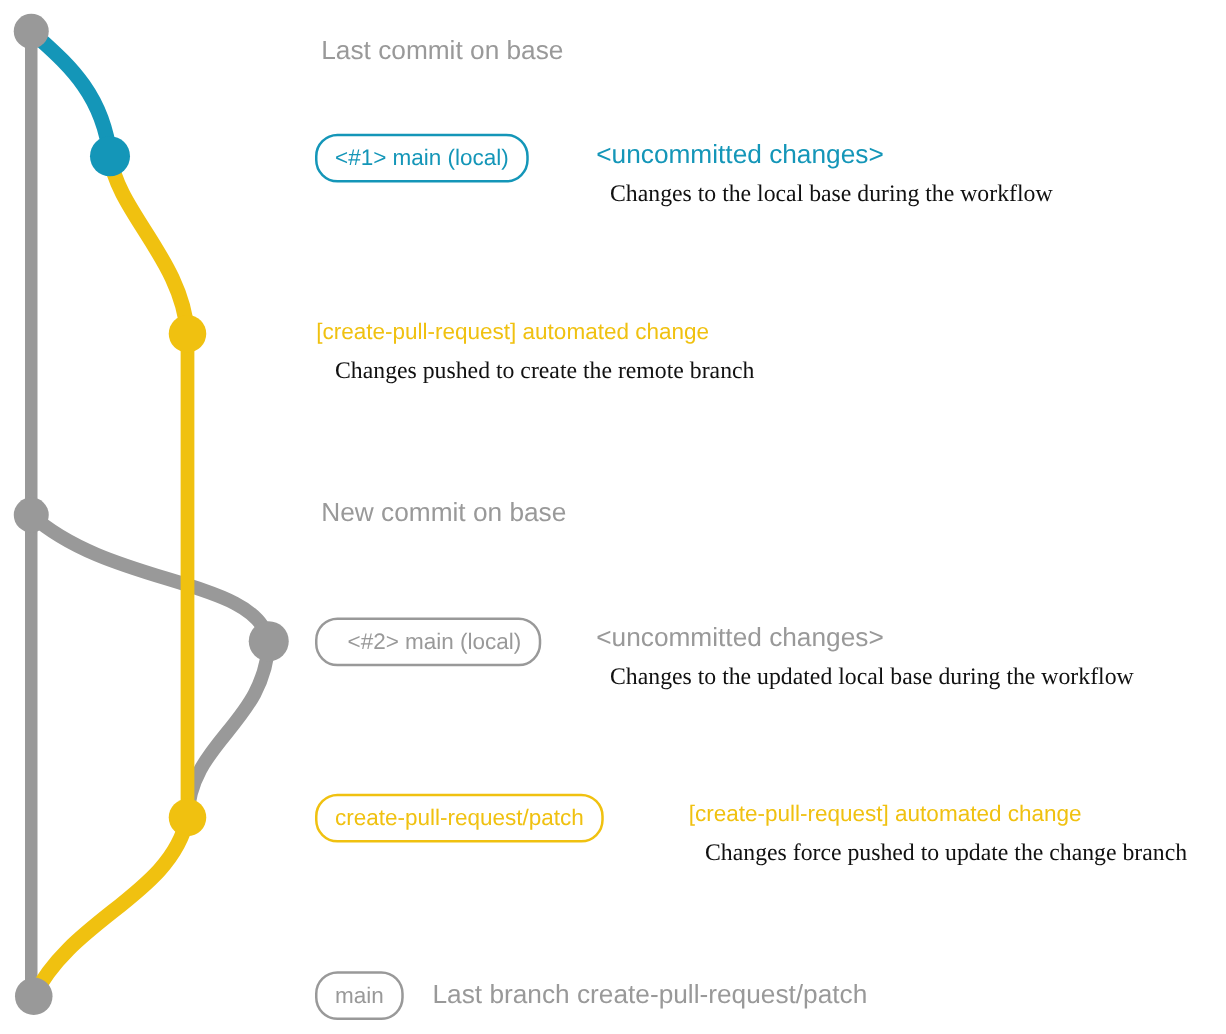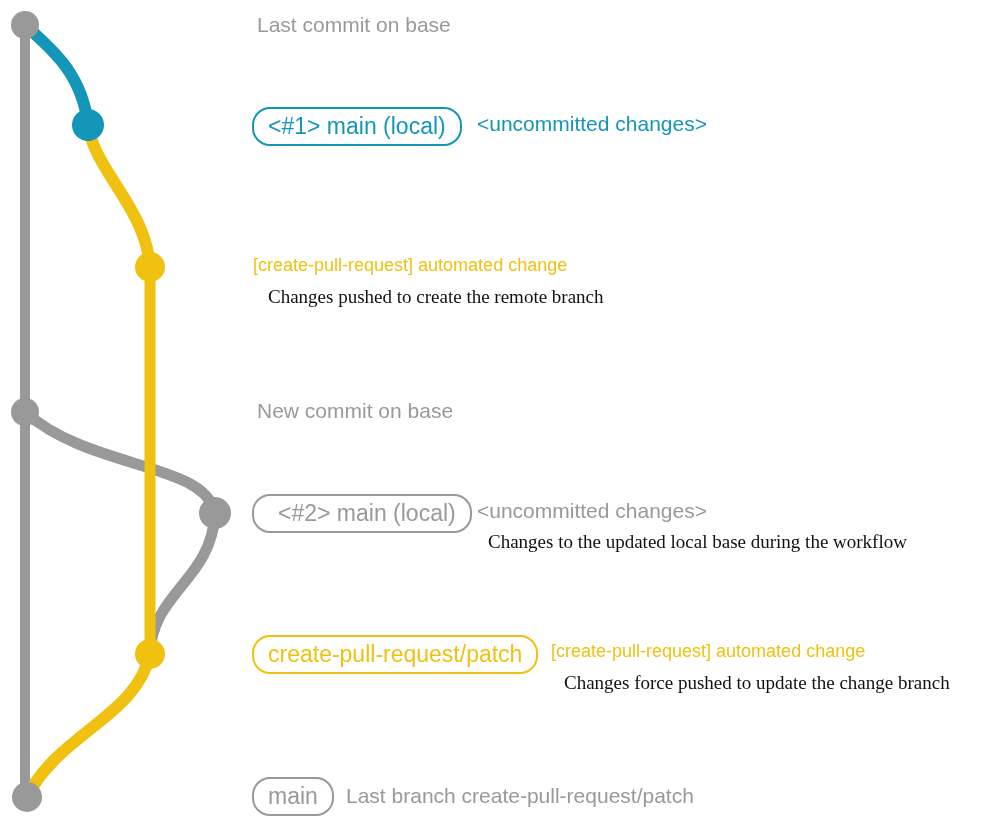--- a/index.html
+++ b/index.html
@@ -14,21 +14,21 @@
   svg.graph{position:absolute;left:0;top:0;}
   .ann{position:absolute;white-space:nowrap;}
   .title-gray{color:var(--base-gray);font-size:21px;font-weight:500;}
   .label-blue{color:var(--blue);font-size:21px;font-weight:500;}
   .label-yellow{color:var(--yellow);font-size:18px;font-weight:500;}
   .label-gray{color:var(--base-gray);font-size:21px;font-weight:500;}
   .desc{color:var(--description-text);font-family:"Liberation Serif",serif;
         font-size:19px;}
   .badge{display:inline-flex;align-items:center;justify-content:center;
          height:39px;padding:0 14px;border-radius:18px;border:2px solid;
-         font-size:23px;font-weight:500;background:var(--background);}
+         font-size:18px;font-weight:500;background:var(--background);}
   .badge.blue{border-color:var(--blue);color:var(--blue);}
   .badge.gray{border-color:var(--base-gray);color:var(--base-gray);}
   .badge.yellow{border-color:var(--yellow);color:var(--yellow);}
 </style>
 </head>
 <body>
 
 <div class="stage">
 
   <svg class="graph" width="981" height="827" viewBox="0 0 981 827">
@@ -49,24 +49,25 @@
 
     <circle cx="25" cy="25" r="14" fill="#999999"></circle>
     <circle cx="88" cy="125" r="16" fill="#1496b8"></circle>
     <circle cx="150" cy="267" r="15" fill="#f0c110"></circle>
     <circle cx="25" cy="412" r="14" fill="#999999"></circle>
     <circle cx="215" cy="513" r="16" fill="#999999"></circle>
     <circle cx="150" cy="654" r="15" fill="#f0c110"></circle>
     <circle cx="27" cy="797" r="15" fill="#999999"></circle>
   </svg>
 
-  <div class="ann title-gray" style="left:257px;top:13px;">Last commit on base</div>
+  <div class="ann title-gray" style="left:257px;top:29px;">Last commit on base</div>
 
   <div class="ann badge blue" style="left:252px;top:107px;">&lt;#1&gt; main (local)</div>
   <div class="ann label-blue" style="left:477px;top:112px;">&lt;uncommitted changes&gt;</div>
+  <div class="ann desc" style="left:488px;top:145px;">Changes to the local base during the workflow</div>
 
   <div class="ann label-yellow" style="left:253px;top:255px;">[create-pull-request] automated change</div>
   <div class="ann title-gray" style="left:257px;top:399px;">New commit on base</div>
 
   <div class="ann desc" style="left:268px;top:286px;">Changes pushed to create the remote branch</div>
 
   <div class="ann badge gray" style="left:252px;top:494px;padding-left:24px;">&lt;#2&gt; main (local)</div>
   <div class="ann label-gray" style="left:477px;top:499px;">&lt;uncommitted changes&gt;</div>
   <div class="ann badge yellow" style="left:252px;top:635px;">create-pull-request/patch</div>
 

